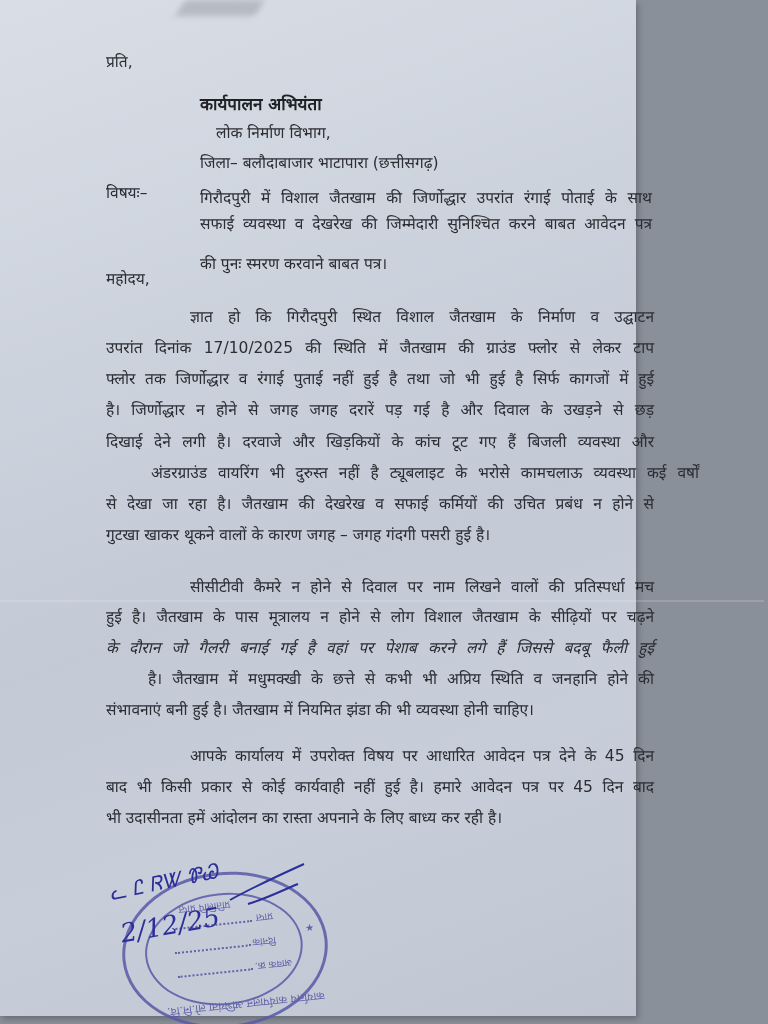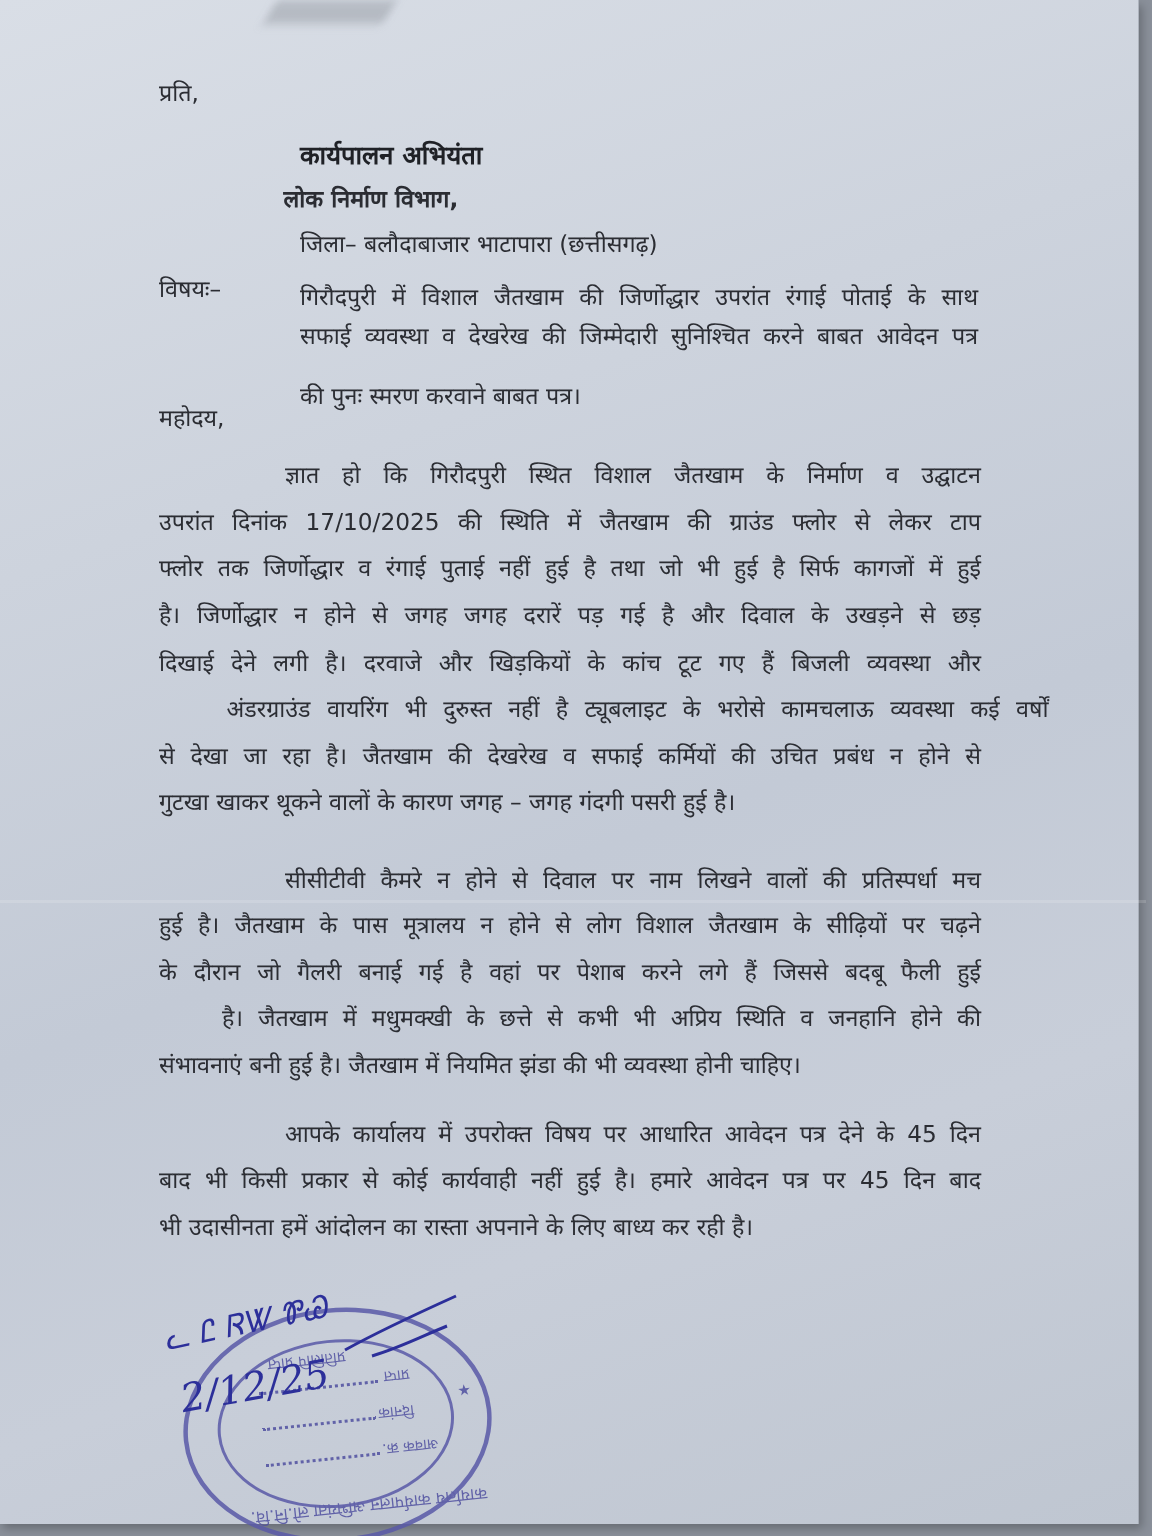--- a/index.html
+++ b/index.html
@@ -3,21 +3,21 @@
 <meta charset="utf-8">
 <style>
   html, body { margin: 0; padding: 0; }
   body {
     width: 768px; height: 1024px; overflow: hidden;
     background: #8a909a;
     font-family: "DejaVu Sans", sans-serif;
     position: relative;
   }
   .paper {
-    position: absolute; left: 0; top: 0; width: 759px; height: 1016px;
+    position: absolute; left: 0; top: 0; width: 636px; height: 1016px;
     background: linear-gradient(160deg, #d9dee6 0%, #cdd3dd 30%, #c3cad6 55%, #c8ced9 75%, #bfc6d1 100%);
     box-shadow: 2px 3px 6px rgba(0,0,0,0.25);
   }
   .crease1 { position:absolute; left:180px; top:0; width:80px; height:16px; background: rgba(120,125,135,0.35); transform: skewX(-30deg); filter: blur(3px); }
   .crease2 { position:absolute; left:0; top:600px; width:764px; height:2px; background: rgba(255,255,255,0.15); }
   .txt { position: absolute; color: #2b2d33; font-size: 15.5px; line-height: 1; white-space: nowrap; }
   .bold { font-weight: bold; font-size: 17px; color: #1f2126; }
   .para-line { position: absolute; left: 106px; width: 548px; color: #2b2d33; font-size: 15.5px; white-space: nowrap; text-align: justify; text-align-last: justify; }
   .para-line.last { text-align-last: left; }
   .para-line.indent { left: 190px; width: 464px; }
@@ -48,42 +48,42 @@
 </head>
 <body>
 
 <div class="paper">
   <div class="crease1"></div>
   <div class="crease2"></div>
 
   <div class="txt" style="left:106px; top:55px;">प्रति,</div>
 
   <div class="txt bold" style="left:200px; top:96px;">कार्यपालन अभियंता</div>
-  <div class="txt" style="left:189px; top:126px;font-weight:bold;">लोक निर्माण विभाग,</div>
+  <div class="txt" style="left:216px; top:126px;">लोक निर्माण विभाग,</div>
   <div class="txt" style="left:200px; top:156px;">जिला– बलौदाबाजार भाटापारा (छत्तीसगढ़)</div>
 
   <div class="txt" style="left:106px; top:186px;">विषयः–</div>
   <div class="subject-line" style="top:186px;">गिरौदपुरी में विशाल जैतखाम की जिर्णोद्धार उपरांत रंगाई पोताई के साथ</div>
   <div class="subject-line" style="top:212px;">सफाई व्यवस्था व देखरेख की जिम्मेदारी सुनिश्चित करने बाबत आवेदन पत्र</div>
   <div class="subject-line last" style="top:252px;">की पुनः स्मरण करवाने बाबत पत्र।</div>
 
   <div class="txt" style="left:106px; top:272px;">महोदय,</div>
 
   <div class="para-line indent" style="top:305px;">ज्ञात हो कि गिरौदपुरी स्थित विशाल जैतखाम के निर्माण व उद्घाटन</div>
   <div class="para-line" style="top:336px;">उपरांत दिनांक 17/10/2025 की स्थिति में जैतखाम की ग्राउंड फ्लोर से लेकर टाप</div>
   <div class="para-line" style="top:367px;font-family:Liberation Serif, serif;">फ्लोर तक जिर्णोद्धार व रंगाई पुताई नहीं हुई है तथा जो भी हुई है सिर्फ कागजों में हुई</div>
   <div class="para-line" style="top:398px;">है। जिर्णोद्धार न होने से जगह जगह दरारें पड़ गई है और दिवाल के उखड़ने से छड़</div>
   <div class="para-line" style="top:430px;">दिखाई देने लगी है। दरवाजे और खिड़कियों के कांच टूट गए हैं बिजली व्यवस्था और</div>
   <div class="para-line" style="top:461px;margin-left:45px;">अंडरग्राउंड वायरिंग भी दुरुस्त नहीं है ट्यूबलाइट के भरोसे कामचलाऊ व्यवस्था कई वर्षों</div>
   <div class="para-line" style="top:492px;">से देखा जा रहा है। जैतखाम की देखरेख व सफाई कर्मियों की उचित प्रबंध न होने से</div>
   <div class="para-line last" style="top:523px;">गुटखा खाकर थूकने वालों के कारण जगह – जगह गंदगी पसरी हुई है।</div>
 
   <div class="para-line indent" style="top:575px;">सीसीटीवी कैमरे न होने से दिवाल पर नाम लिखने वालों की प्रतिस्पर्धा मच</div>
   <div class="para-line" style="top:605px;">हुई है। जैतखाम के पास मूत्रालय न होने से लोग विशाल जैतखाम के सीढ़ियों पर चढ़ने</div>
-  <div class="para-line" style="top:636px;">के दौरान जो गैलरी बनाई गई है वहां पर पेशाब करने लगे हैं जिससे बदबू फैली हुई</div>
+  <div class="para-line" style="top:636px;font-style:italic;">के दौरान जो गैलरी बनाई गई है वहां पर पेशाब करने लगे हैं जिससे बदबू फैली हुई</div>
   <div class="para-line" style="top:667px; left:148px; width:506px;">है। जैतखाम में मधुमक्खी के छत्ते से कभी भी अप्रिय स्थिति व जनहानि होने की</div>
   <div class="para-line last" style="top:698px;">संभावनाएं बनी हुई है। जैतखाम में नियमित झंडा की भी व्यवस्था होनी चाहिए।</div>
 
   <div class="para-line indent" style="top:744px;">आपके कार्यालय में उपरोक्त विषय पर आधारित आवेदन पत्र देने के 45 दिन</div>
   <div class="para-line" style="top:775px;">बाद भी किसी प्रकार से कोई कार्यवाही नहीं हुई है। हमारे आवेदन पत्र पर 45 दिन बाद</div>
   <div class="para-line last" style="top:806px;">भी उदासीनता हमें आंदोलन का रास्ता अपनाने के लिए बाध्य कर रही है।</div>
 
   <div class="stamp">
     <div class="stamp-inner"></div>
     <div class="stamp-text" style="left:36px; top:124px; font-size:11px;">कार्यालय कार्यपालन अभियंता लो.नि.वि.</div>

